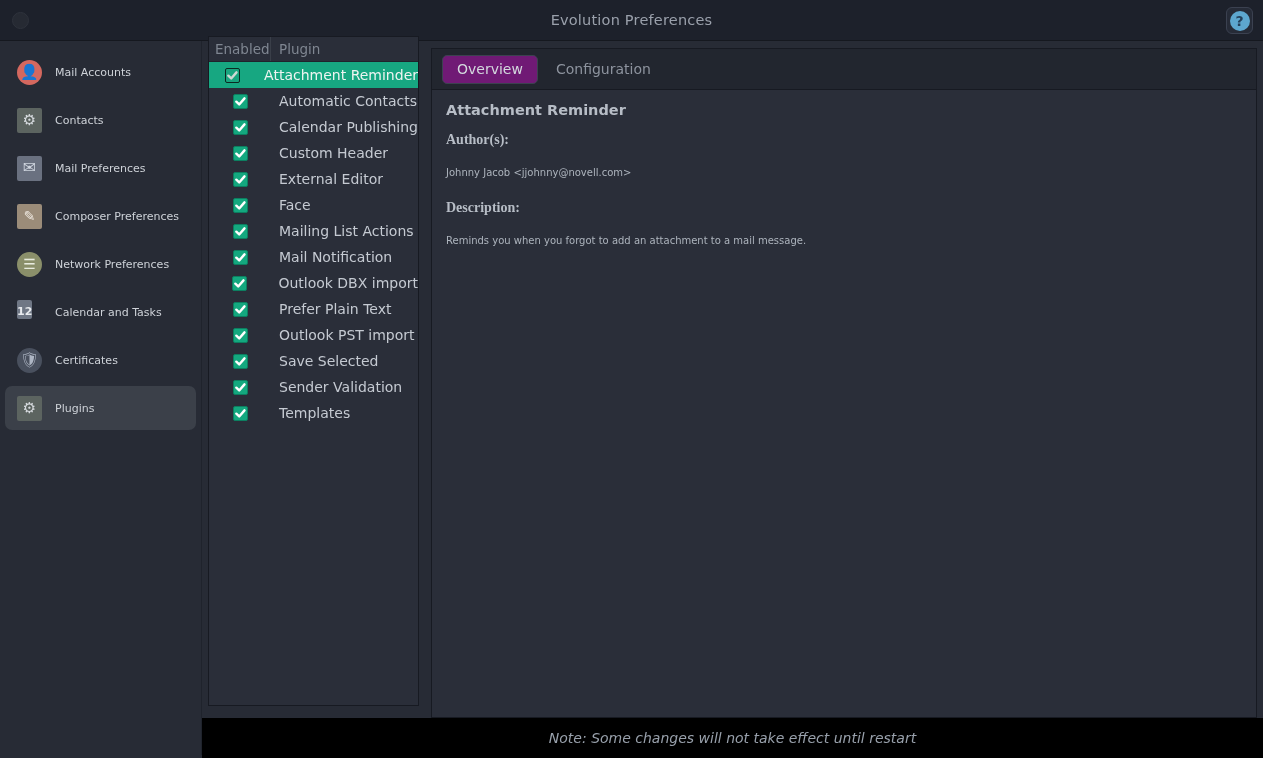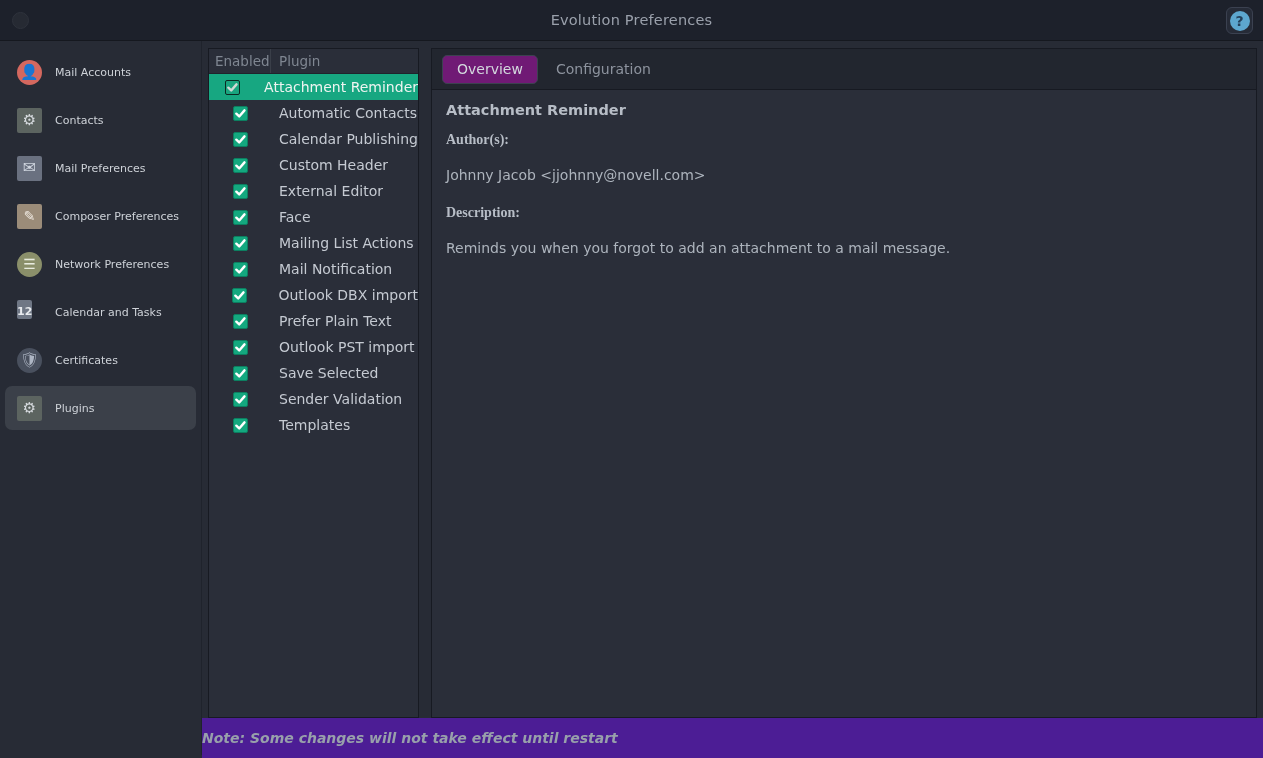--- a/index.html
+++ b/index.html
@@ -70,21 +70,21 @@
   .cal-num { text-align: center; font-size: 11px; color: #e7eaee; line-height: 19px; font-weight: bold; }
   .gear-glyph { font-size: 15px; color: #d6dade; line-height: 1; }
   .person-glyph { font-size: 15px; color: #f7e3e1; line-height: 1; }
   .lines-glyph { font-size: 14px; color: #e8ecdf; line-height: 1; }
   .shield-glyph { font-size: 15px; color: #aeb6c4; line-height: 1; }
   .pen-glyph { font-size: 14px; color: #efe9e1; line-height: 1; }
   .env-glyph { font-size: 16px; color: #cfd5de; line-height: 1; }
 
   
   .plugin-list {
-    position: absolute; left: 208px; top: 48px;
+    position: absolute; left: 208px; top: 36px;
     width: 211px; height: 670px;
     background: #2a2e39;
     border: 1px solid #171a22;
   }
   .plugin-head {
     display: flex; height: 25px; background: #2a2e39;
     border-bottom: 1px solid #1f232c;
   }
   .plugin-head .col-enabled {
     width: 62px; font-size: 13.5px; color: #7f8691; padding-left: 6px;
@@ -128,29 +128,28 @@
     background: #701a75; border: 1px solid #3c4250; color: #d3d8de;
   }
   .content-panel {
     position: absolute; left: 431px; top: 89px; width: 826px; height: 629px;
     background: #2a2e39;
     border: 1px solid #171a22;
     padding: 12px 14px;
   }
   .c-title { font-size: 14.5px; color: #b7bdc6; font-weight: bold; margin-bottom: 14px; }
   .c-label { font-size: 14px; color: #b7bdc6; font-weight: bold; margin-bottom: 4px; font-family: Liberation Serif, serif; }
-  .c-value { font-size: 14px; color: #adb4bd; margin-top: 19px; }
+  .c-value { font-size: 10px; color: #adb4bd; margin-top: 19px; }
   .c-gap { height: 22px; }
 
   
   .footer {
     position: absolute; left: 202px; top: 718px; width: 1061px; height: 40px;
-    display: flex; align-items: center; justify-content: flex-start;
-    background: #4c1d95;
-    font-weight: bold;
+    display: flex; align-items: center; justify-content: center;
+    background: #000000;
   }
   .footer-note { font-size: 14px; color: #98a0ab; font-style: italic; }
 </style>
 </head>
 <body>
 
 <div class="titlebar">
   <div class="win-circle"></div>
   <div class="titlebar-title">Evolution Preferences</div>
   <div class="help-btn">

